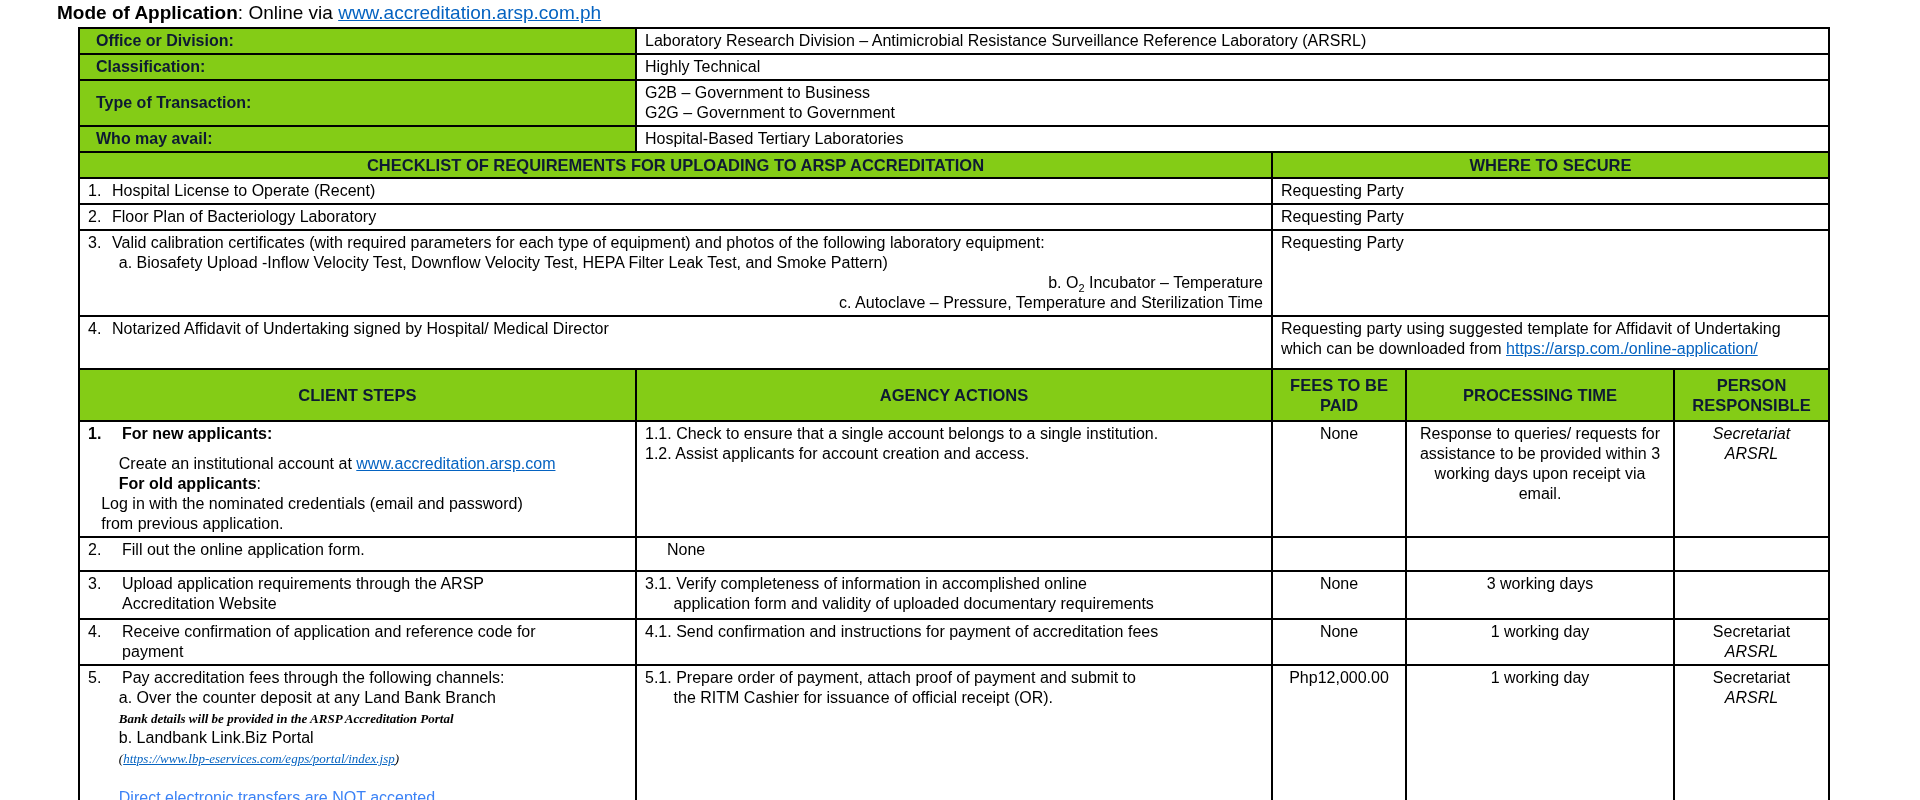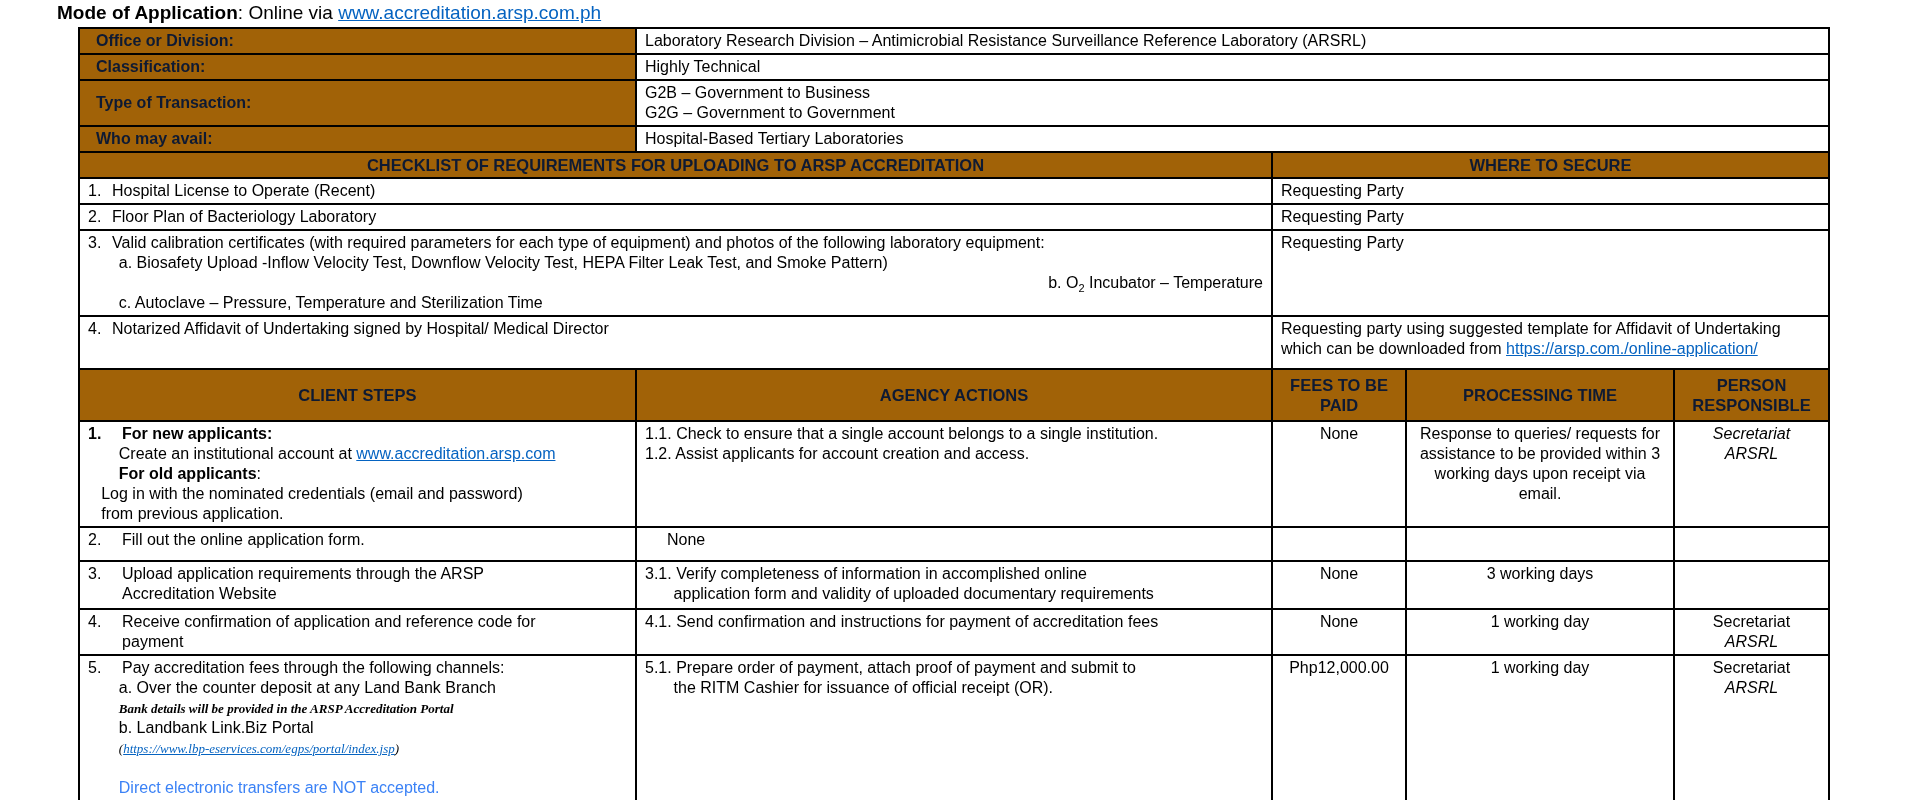--- a/index.html
+++ b/index.html
@@ -1,21 +1,21 @@
 <!DOCTYPE html>
 <html><head>
 <meta charset="utf-8">
 <style>
   html,body{margin:0;padding:0;background:#fff;}
   body{width:1920px;height:800px;overflow:hidden;font-family:"Liberation Sans",sans-serif;color:#000;}
   .title{margin:2px 0 3px 57px;font-size:19px;line-height:22px;}
   table{border-collapse:collapse;table-layout:fixed;margin-left:78px;width:1750px;}
   table+table{margin-top:-2px;}
   td,th{border:2px solid #000;vertical-align:top;padding:2px 8px;font-size:16px;line-height:20px;overflow:hidden;}
-  .blue{background:#a16207;color:#0e1a33;font-weight:bold;}
+  .blue{background:#84cc16;color:#0e1a33;font-weight:bold;}
   th.blue{text-align:center;vertical-align:middle;font-size:16.5px;}
   td.labelcell{vertical-align:middle;padding-left:16px;}
   .tl{white-space:normal;}
   .center{text-align:center;}
   .num{display:inline-block;min-width:24px;}
   .steps .num{min-width:34px;}
   .b{font-weight:bold;}
   .i{font-style:italic;}
   .sm{font-size:13px;line-height:17px;font-family:Liberation Serif, serif;}
   .red{color:#3b82f6;}
@@ -87,21 +87,21 @@
         </td>
     <td>
           <div class="tl"><span>Requesting Party</span></div>
         </td>
   </tr>
   <tr style="height:85px">
     <td>
           <div class="tl"><span class="num">3.</span><span>Valid calibration certificates (with required parameters for each type of equipment) and photos of the following laboratory equipment:</span></div>
           <div class="tl" style="padding-left: 30.8px;"><span>a. Biosafety Upload -Inflow Velocity Test, Downflow Velocity Test, HEPA Filter Leak Test, and Smoke Pattern)</span></div>
           <div class="tl" style="padding-left: 30.8px; text-align: right;"><span>b. O</span><sub>2</sub><span> Incubator –  Temperature</span></div>
-          <div class="tl" style="padding-left: 30.8px;"><span>c. Autoclave – Pressure, Temperature and Sterilization Time</span></div>
+          <div class="tl" style="padding-left: 30.8px; text-align: right;"><span>c. Autoclave – Pressure, Temperature and Sterilization Time</span></div>
         </td>
     <td>
           <div class="tl"><span>Requesting Party</span></div>
         </td>
   </tr>
   <tr style="height:53px">
     <td>
           <div class="tl"><span class="num">4.</span><span>Notarized Affidavit of Undertaking signed by Hospital/ Medical Director</span></div>
         </td>
     <td>
@@ -123,21 +123,21 @@
       <tr style="height:52px">
     <th class="blue">CLIENT STEPS</th>
     <th class="blue">AGENCY ACTIONS</th>
     <th class="blue">FEES TO BE PAID</th>
     <th class="blue">PROCESSING TIME</th>
     <th class="blue">PERSON RESPONSIBLE</th>
   </tr>
   <tr style="height:106px">
     <td>
           <div class="tl"><span class="num b">1.</span><span class="b">For new applicants:</span></div>
-          <div class="tl" style="padding-left: 30.8px;"><span>Create an institutional account at </span><span class="link">www.accreditation.arsp.com</span></div>
+          <div class="tl" style="padding-left: 30.8px; margin-top: 10px;"><span>Create an institutional account at </span><span class="link">www.accreditation.arsp.com</span></div>
           <div class="tl" style="padding-left: 30.8px;"><span class="b">For old applicants</span><span>:</span></div>
           <div class="tl" style="padding-left: 13.2px;"><span>Log in with the nominated credentials (email and password)</span></div>
           <div class="tl" style="padding-left: 13.2px;"><span>from previous application.</span></div>
         </td>
     <td>
           <div class="tl"><span>1.1. Check to ensure that a single account belongs to a single institution.</span></div>
           <div class="tl"><span>1.2. Assist applicants for account creation and access.</span></div>
         </td>
     <td>
           <div class="tl center"><span>None</span></div>

